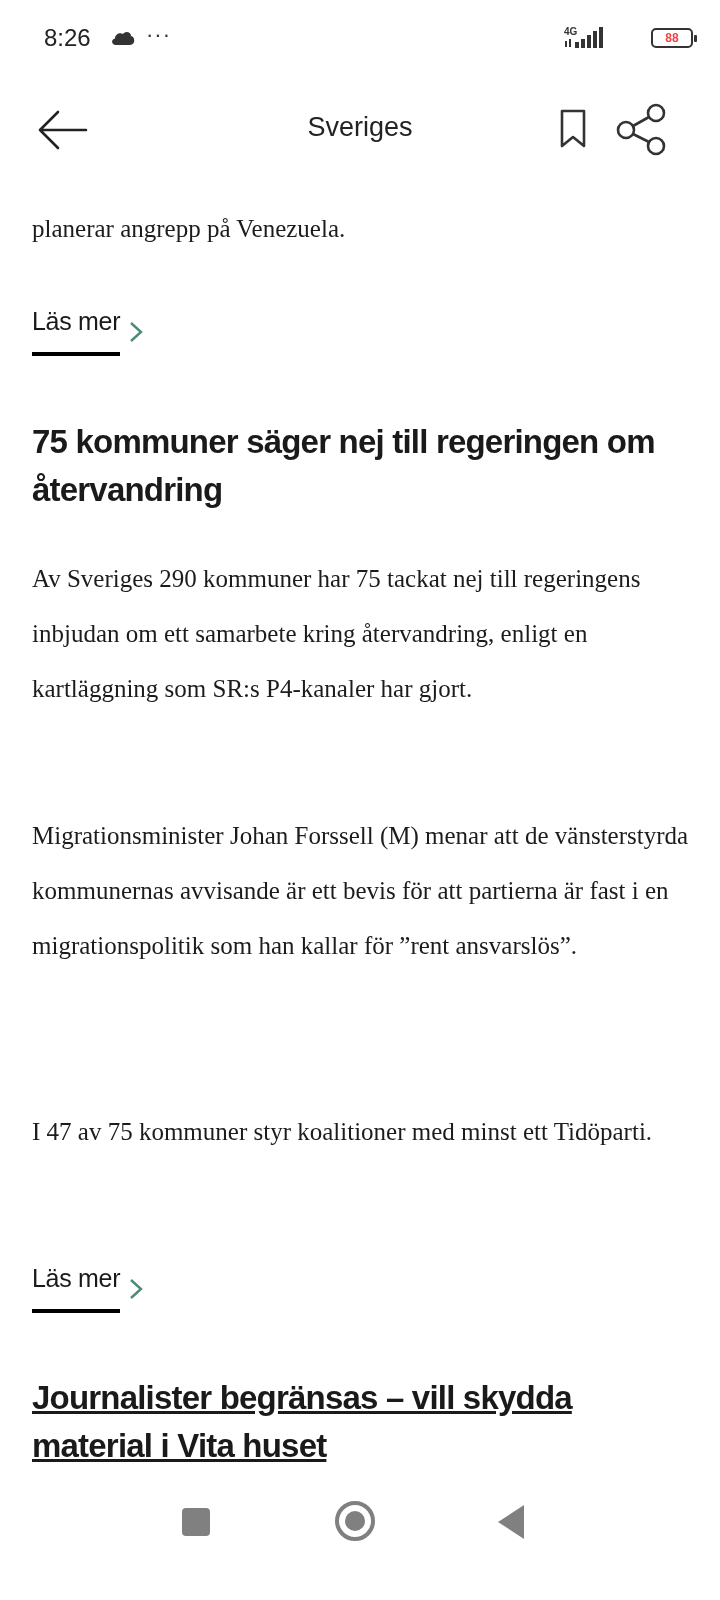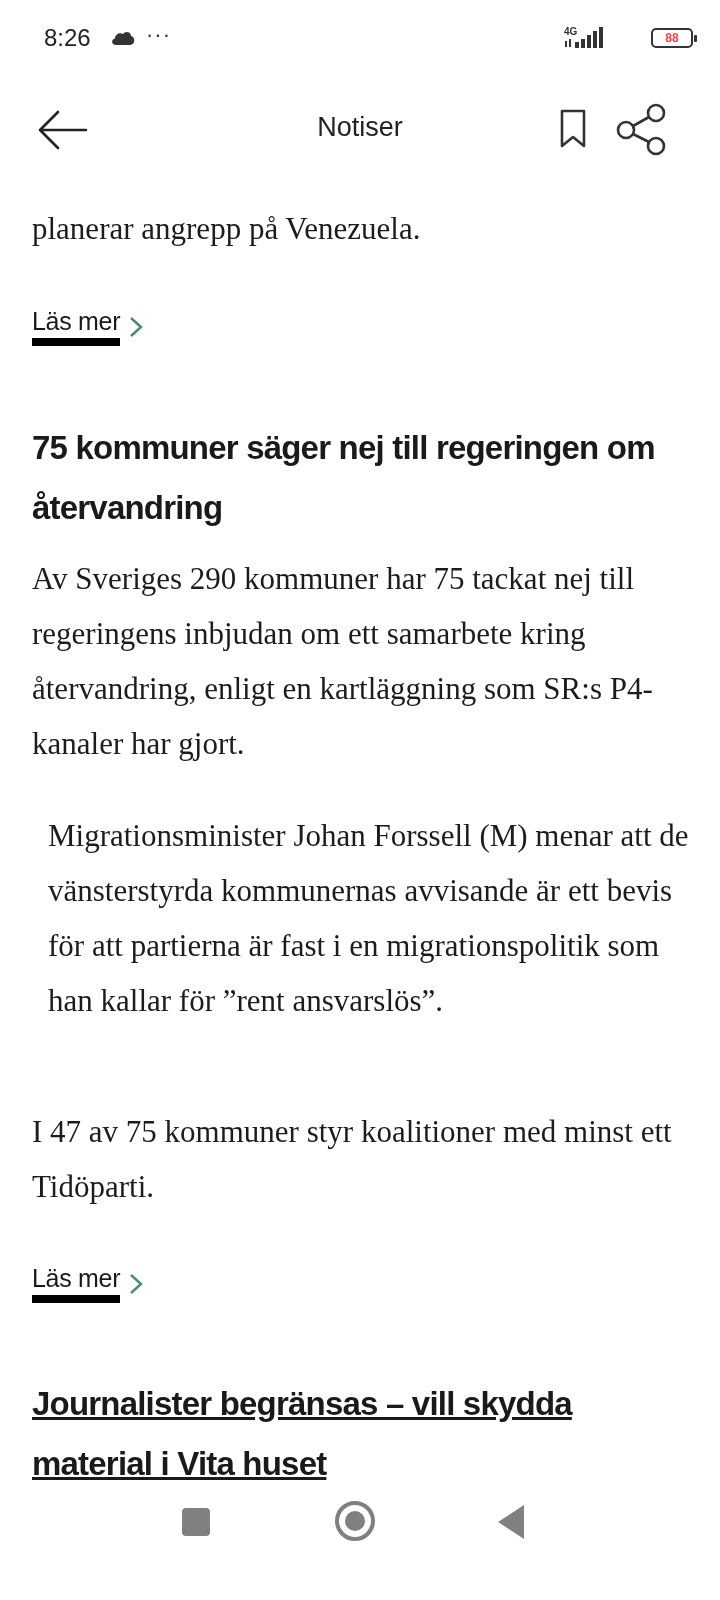--- a/index.html
+++ b/index.html
@@ -15,24 +15,24 @@
     .status-battery { position: absolute; left: 619px; top: 28px; width: 42px; height: 20px; border: 2px solid #333; border-radius: 5px; font-size: 12px; line-height: 16px; text-align: center; color: #ef4444; font-weight: bold; margin-left: 32px; }
     .status-battery::after { content: ""; position: absolute; right: -6px; top: 5px; width: 3px; height: 7px; background: #333; border-radius: 1px; }
 
     
     .app-header { position: absolute; top: 90px; left: 0; width: 720px; height: 80px; }
     .back-btn { position: absolute; left: 36px; top: 18px; width: 54px; height: 44px; }
     .header-title { position: absolute; left: 0; width: 720px; top: 22px; text-align: center; font-size: 27px; color: #222; font-family: "Liberation Sans", sans-serif; }
     .bookmark-btn { position: absolute; left: 556px; top: 18px; width: 34px; height: 42px; }
     .share-btn { position: absolute; left: 612px; top: 12px; width: 60px; height: 54px; }
     .serif { font-family: "Liberation Serif", "DejaVu Serif", serif; }
-    .para { font-size: 31px; line-height: 55px; color: #1c1c1c; }
-    .headline { font-family: "Liberation Sans", sans-serif; font-weight: bold; font-size: 33px; line-height: 60px; color: #1a1a1a; letter-spacing: -0.8px; }
+    .para { font-size: 25px; line-height: 55px; color: #1c1c1c; }
+    .headline { font-family: "Liberation Sans", sans-serif; font-weight: bold; font-size: 33px; line-height: 48px; color: #1a1a1a; letter-spacing: -0.8px; }
     .read-more { display: inline-flex; align-items: center; text-decoration: none; color: #1a1a1a; font-size: 25px; font-family: "Liberation Sans", sans-serif; }
-    .read-more .label { border-bottom: 8px solid #000000; padding-bottom: 2px; letter-spacing: -0.3px; }
+    .read-more .label { border-bottom: 4px solid #000000; padding-bottom: 16px; letter-spacing: -0.3px; }
     .read-more .chev { width: 16px; height: 24px; margin-left: 8px; }
 
     .abs { position: absolute; left: 32px; }
 
     
     .nav-bar { position: absolute; top: 1490px; left: 0; width: 720px; height: 70px; }
     .nav-recent { position: absolute; left: 182px; top: 18px; width: 28px; height: 28px; background: #808080; border-radius: 4px; }
     .nav-home { position: absolute; left: 335px; top: 11px; width: 40px; height: 40px; border: 4px solid #808080; border-radius: 50%; }
     .nav-home::after { content: ""; position: absolute; left: 6px; top: 6px; width: 20px; height: 20px; background: #808080; border-radius: 50%; }
     .nav-back { position: absolute; left: 498px; top: 15px; width: 0; height: 0; border-top: 17px solid transparent; border-bottom: 17px solid transparent; border-right: 26px solid #808080; }
@@ -58,21 +58,21 @@
   </svg>
   <div class="status-battery">
     <span>88</span>
   </div>
 </div>
 
 <div class="app-header">
   <svg class="back-btn" viewBox="0 0 54 44">
     <path d="M4 22 H50 M22 4 L4 22 L22 40" fill="none" stroke="#222" stroke-width="2.6" stroke-linecap="round" stroke-linejoin="round"></path>
   </svg>
-  <div class="header-title">Notiser</div>
+  <div class="header-title">Sveriges</div>
   <svg class="bookmark-btn" viewBox="0 0 34 42">
     <path d="M6 3 H28 V38 L17 29 L6 38 Z" fill="none" stroke="#333" stroke-width="2.6" stroke-linejoin="round"></path>
   </svg>
   <svg class="share-btn" viewBox="0 0 60 54">
     <circle cx="44" cy="11" r="8" fill="none" stroke="#333" stroke-width="2.6"></circle>
     <circle cx="14" cy="28" r="8" fill="none" stroke="#333" stroke-width="2.6"></circle>
     <circle cx="44" cy="44" r="8" fill="none" stroke="#333" stroke-width="2.6"></circle>
     <path d="M21 24 L37 15 M21 32 L37 40" stroke="#333" stroke-width="2.6"></path>
   </svg>
 </div>
@@ -82,21 +82,21 @@
 <a class="read-more abs" style="top: 307px;">
   <span class="label">Läs mer</span>
   <svg class="chev" viewBox="0 0 16 24">
     <path d="M3 3 L13 12 L3 21" fill="none" stroke="#4b8a74" stroke-width="2.4"></path>
   </svg>
 </a>
 
 <h2 class="abs headline" style="top: 418px; width: 660px;">75 kommuner säger nej till regeringen om återvandring</h2>
 
 <p class="abs serif para" style="top: 551px; width: 660px;">Av Sveriges 290 kommuner har 75 tackat nej till regeringens inbjudan om ett samarbete kring återvandring, enligt en kartläggning som SR:s P4-kanaler har gjort.</p>
-<p class="abs serif para" style="top: 808px; width: 660px; margin-left: 16px;">Migrationsminister Johan Forssell (M) menar att de vänsterstyrda kommunernas avvisande är ett bevis för att partierna är fast i en migrationspolitik som han kallar för ”rent ansvarslös”.</p>
+<p class="abs serif para" style="top: 808px; width: 660px;">Migrationsminister Johan Forssell (M) menar att de vänsterstyrda kommunernas avvisande är ett bevis för att partierna är fast i en migrationspolitik som han kallar för ”rent ansvarslös”.</p>
 <p class="abs serif para" style="top: 1104px; width: 660px;">I 47 av 75 kommuner styr koalitioner med minst ett Tidöparti.</p>
 
 <a class="read-more abs" style="top: 1264px;">
   <span class="label">Läs mer</span>
   <svg class="chev" viewBox="0 0 16 24">
     <path d="M3 3 L13 12 L3 21" fill="none" stroke="#4b8a74" stroke-width="2.4"></path>
   </svg>
 </a>
 
 <h2 class="abs headline" style="top: 1374px; width: 660px; text-decoration: underline;">Journalister begränsas – vill skydda material i Vita huset</h2>

